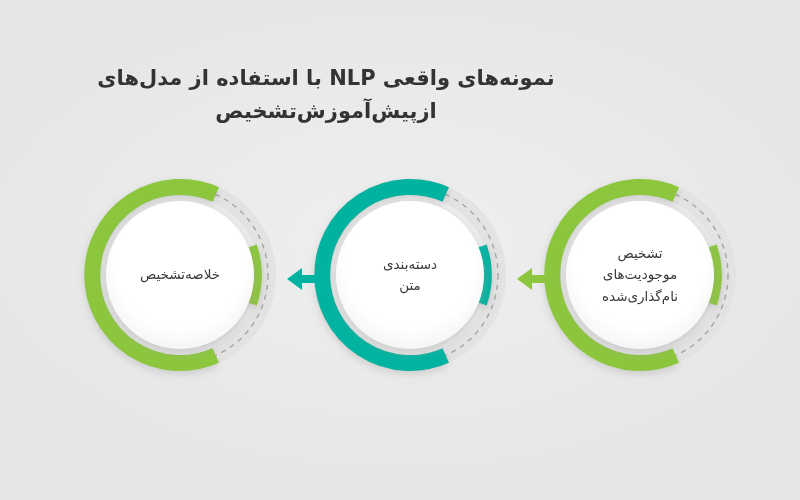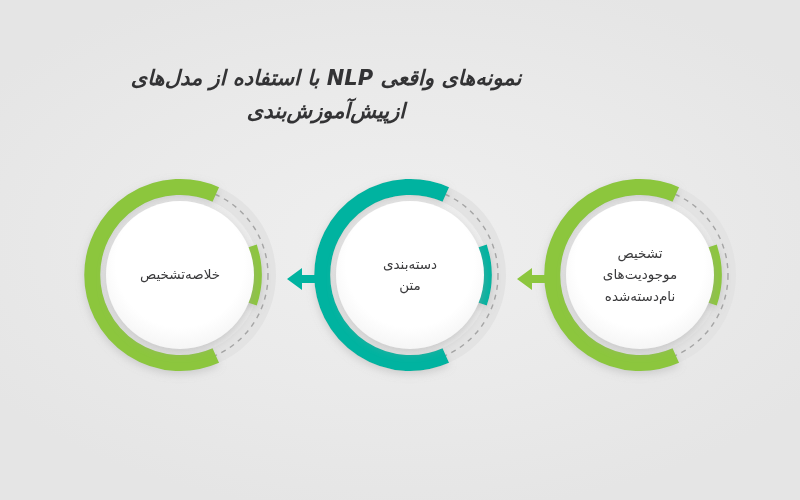--- a/index.html
+++ b/index.html
@@ -35,21 +35,20 @@
     top: 62px;
     left: 0;
     width: 652px;
     text-align: center;
     direction: rtl;
     color: #333335;
     font-size: 21px;
     font-weight: bold;
     line-height: 1.55;
     letter-spacing: 0px;
-    font-style: italic;
   }
   .title .line {
     display: block;
   }
 
   
   .node {
     position: absolute;
     width: 200px;
     height: 200px;
@@ -97,21 +96,21 @@
 </style>
 </head>
 <body>
 
 <div class="bg-wash"></div>
 
 <div class="stage">
 
   <div class="title">
     <span class="line">نمونه‌های واقعی NLP با استفاده از مدل‌های</span>
-    <span class="line">ازپیش‌آموزش‌بندی</span>
+    <span class="line">ازپیش‌آموزش‌تشخیص</span>
   </div>
 
   <div class="node node-3">
     <svg viewBox="0 0 200 200">
       <defs>
         <radialGradient id="discShadeA" cx="50%" cy="42%" r="62%">
           <stop offset="70%" stop-color="#ffffff"></stop>
           <stop offset="100%" stop-color="#f3f3f3"></stop>
         </radialGradient>
         <filter id="softDropA" x="-60%" y="-60%" width="220%" height="220%">
@@ -130,21 +129,21 @@
 
         <path d="M 135.8 19.5 A 88 88 0 1 0 135.8 180.5" fill="none" stroke="#8CC63E" stroke-width="16" stroke-linecap="butt"></path>
 
         <path d="M 169.2 128.0 A 88 88 0 0 0 169.2 72.0" fill="none" stroke="#8CC63E" stroke-width="16" stroke-linecap="butt"></path>
       </g>
 
       <circle cx="100" cy="100" r="74" fill="url(#discShadeA)" filter="url(#discDropA)"></circle>
     </svg>
     <div class="node-label">تشخیص
 موجودیت‌های
-نام‌دسته‌شده</div>
+نام‌گذاری‌شده</div>
   </div>
 
   <div class="node node-2">
     <svg viewBox="0 0 200 200">
       <defs>
         <radialGradient id="discShadeB" cx="50%" cy="42%" r="62%">
           <stop offset="70%" stop-color="#ffffff"></stop>
           <stop offset="100%" stop-color="#f3f3f3"></stop>
         </radialGradient>
         <filter id="softDropB" x="-60%" y="-60%" width="220%" height="220%">

